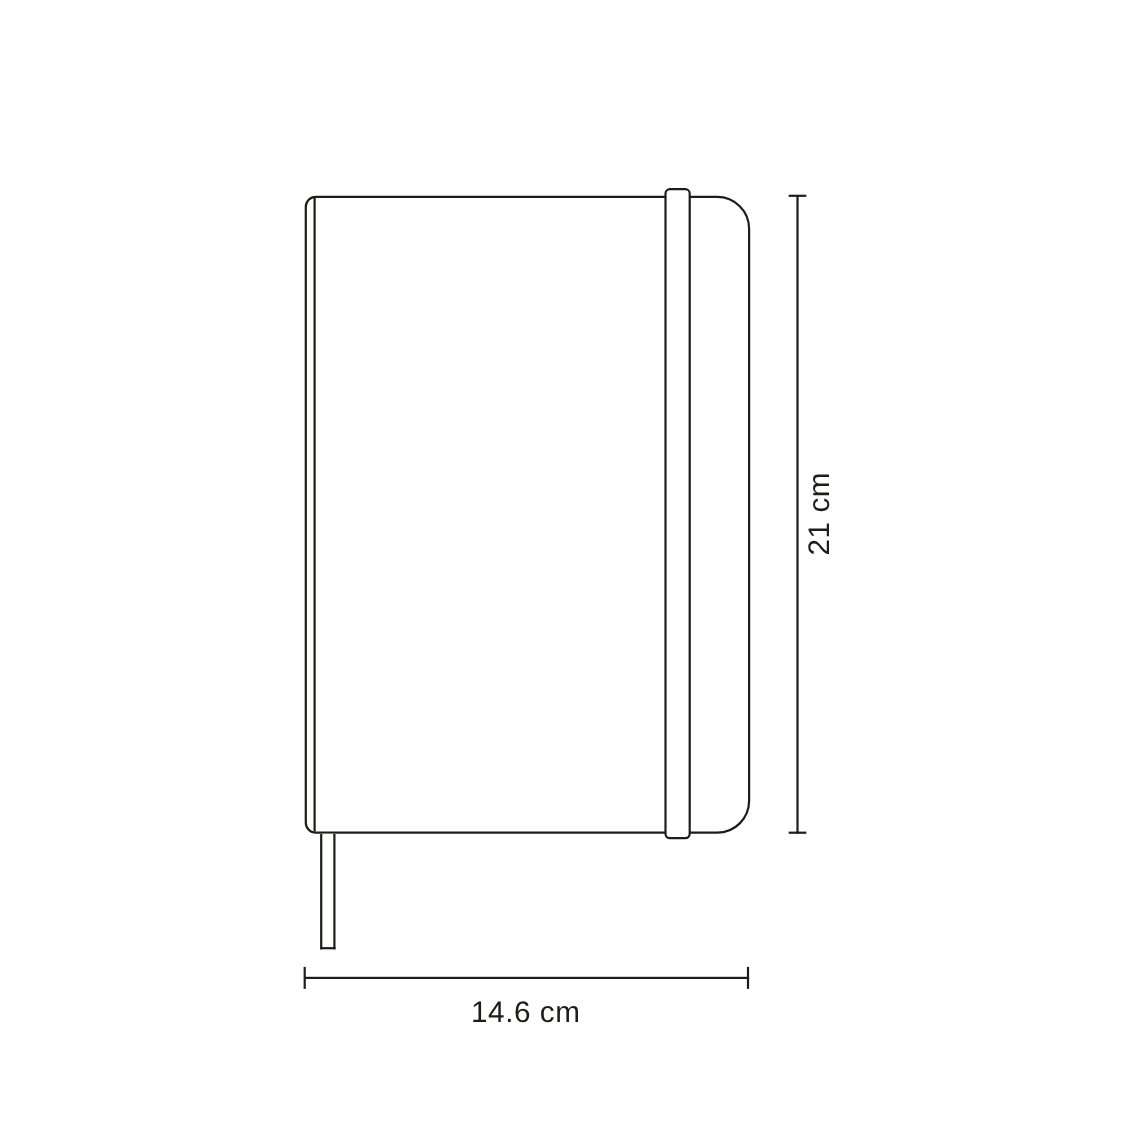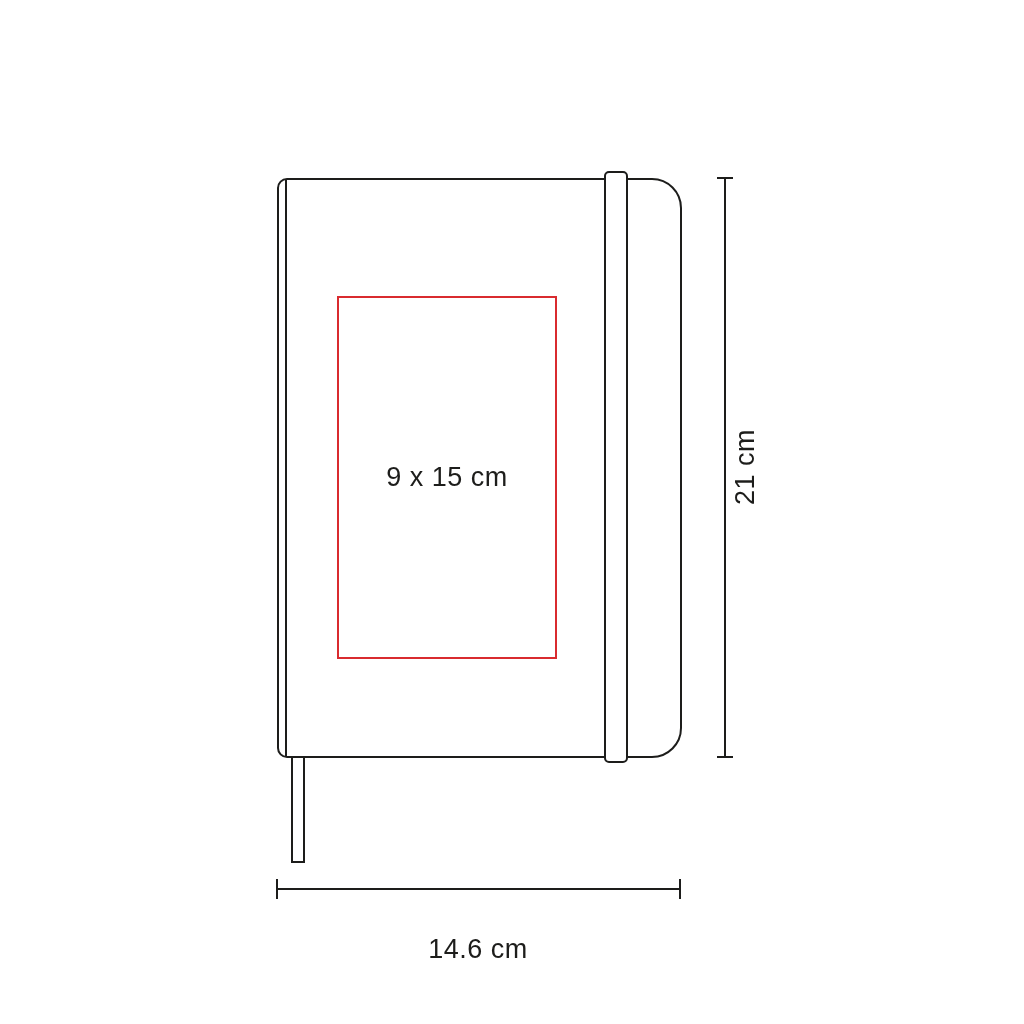--- a/index.html
+++ b/index.html
@@ -115,36 +115,32 @@
     width: 0; height: 20px;
     border-left: 2px solid var(--color-line);
   }
   .hdim-label {
     position: absolute;
     left: 478px; top: 921px;
     transform: translate(-50%, -50%);
     font-size: 27px;
     letter-spacing: 0.5px;
     white-space: nowrap;
-    margin-top: 28px;
   }
 </style>
 </head>
 <body>
 
 <div class="canvas">
 
   <div class="cover"></div>
   <div class="spine-line"></div>
 
   <div class="bookmark-ribbon"></div>
 
-  <div class="print-area">
-    <span class="print-area-label">9 x 15 cm</span>
-  </div>
 
   <div class="elastic-band"></div>
 
   <div class="vdim-line"></div>
   <div class="vdim-tick-top"></div>
   <div class="vdim-tick-bottom"></div>
   <div class="vdim-label">21 cm</div>
 
   <div class="hdim-line"></div>
   <div class="hdim-tick-left"></div>

